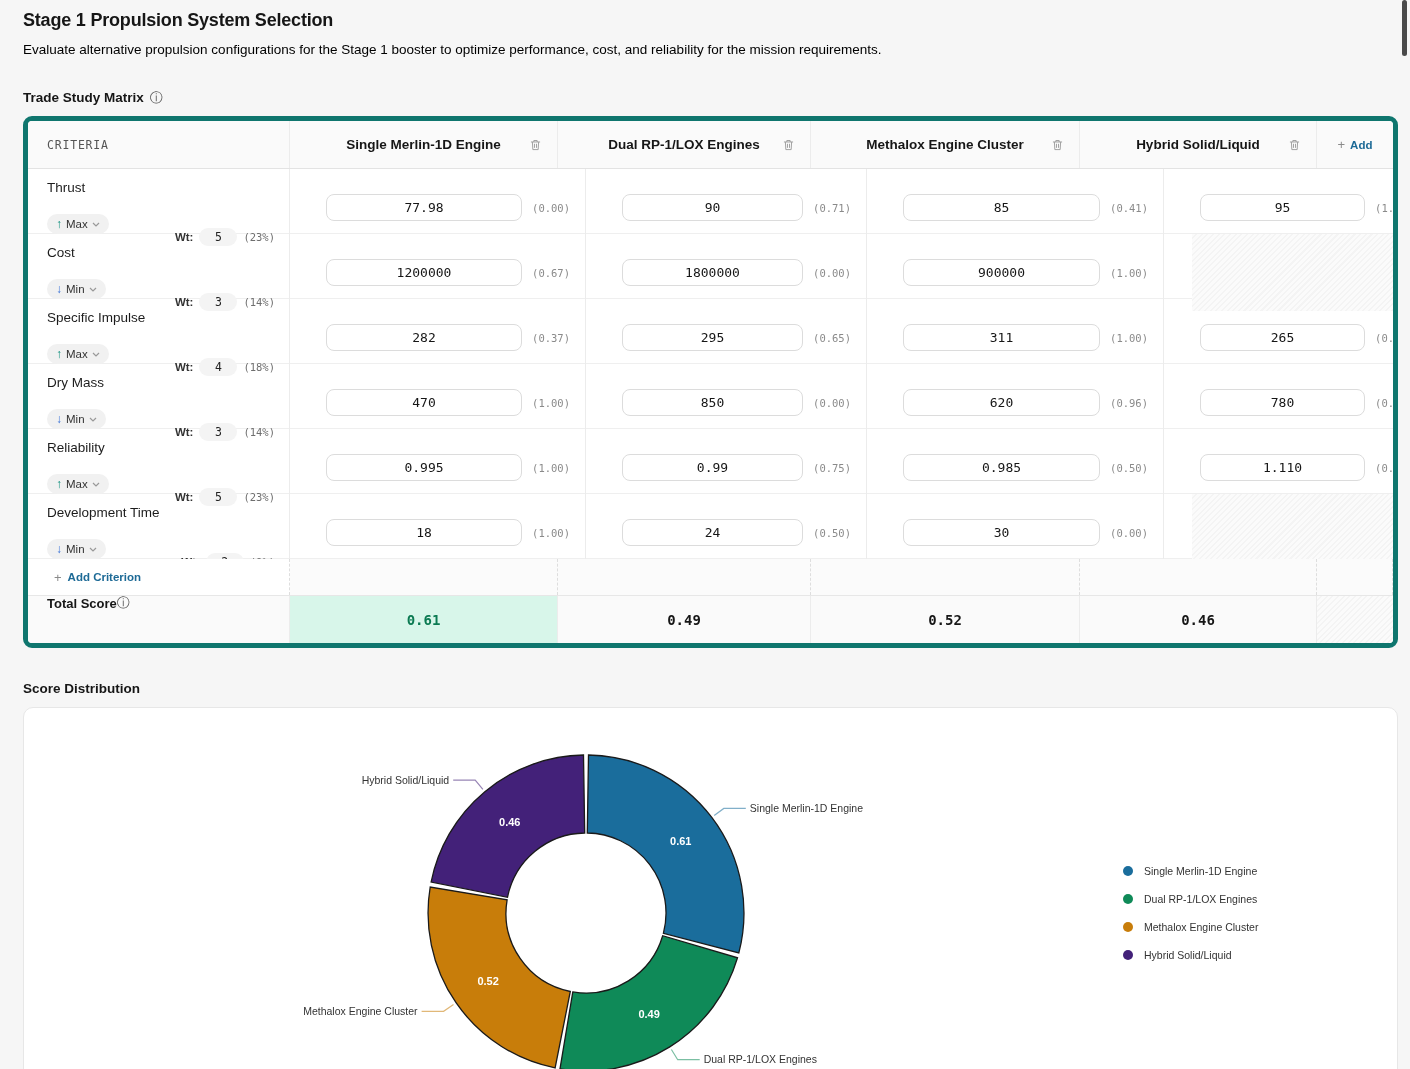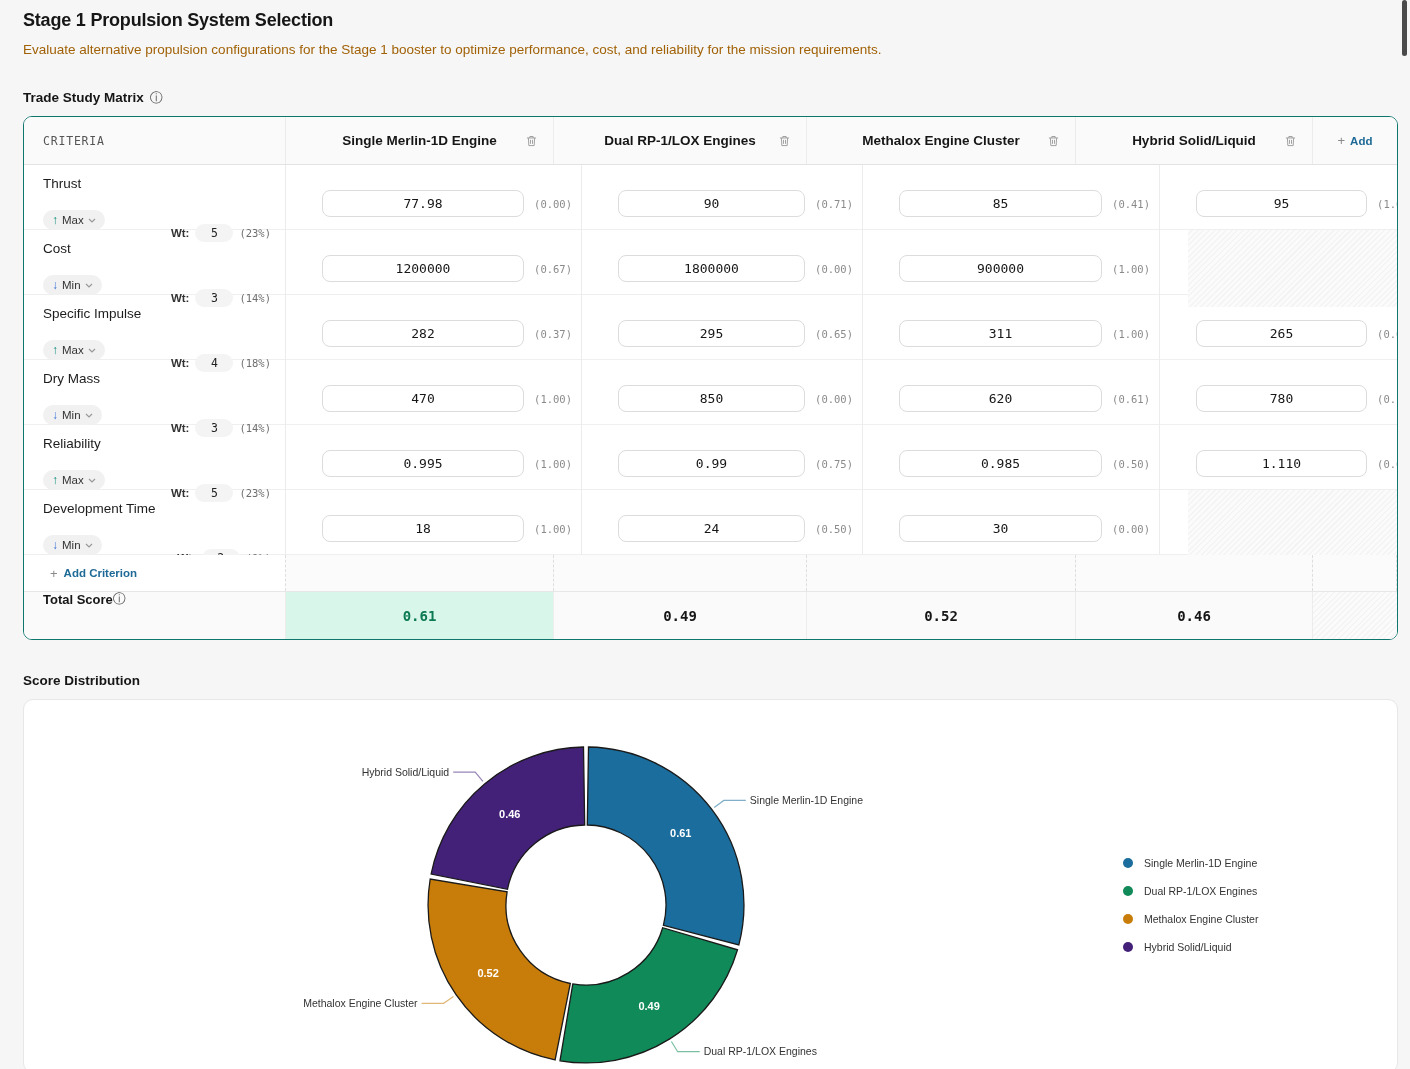--- a/index.html
+++ b/index.html
@@ -4,27 +4,27 @@
 <style>
   * { margin:0; padding:0; box-sizing:border-box; }
   html,body { width:1410px; height:1069px; overflow:hidden; background:#f6f6f6;
     font-family:"Liberation Sans", sans-serif; color:#161616; }
   .mono { font-family:"DejaVu Sans Mono", monospace; }
 
   .page { padding:10px 0 0 23px; position:relative; }
   .scrollbar { position:absolute; right:3px; top:0; width:5px; height:56px; background:#4a4a4a; border-radius:3px; }
 
   .page-title { font-size:18px; font-weight:bold; letter-spacing:-0.2px; }
-  .page-desc { font-size:13.5px; color:#a16207; margin-top:11px; }
+  .page-desc { font-size:13.5px; color:#000000; margin-top:11px; }
 
   .section-head { display:flex; align-items:center; gap:6px; margin-top:33px; font-size:13.5px; font-weight:bold; }
   .info-icon { color:#555; font-size:13px; font-weight:normal; line-height:1; }
 
   
-  .matrix-card { margin-top:11px; width:1375px; background:#fff; border:1px solid #0f766e; border-radius:9px; overflow:hidden; }
+  .matrix-card { margin-top:11px; width:1375px; background:#fff; border:5px solid #0f766e; border-radius:9px; overflow:hidden; }
   .t-head, .t-row, .t-total, .t-addrow { display:grid; grid-template-columns:262px 268px 253px 269px 237px 1fr; }
   .cell { border-right:1px solid #ececec; }
   .cell:last-child { border-right:none; }
 
   .t-head { background:#fafafa; border-bottom:1px solid #e3e3e3; height:48px; }
   .crit-h { display:flex; align-items:center; padding-left:19px; font-size:11.5px; letter-spacing:0.8px; color:#555; }
   .opt-h { position:relative; display:flex; align-items:center; justify-content:center; font-size:13.5px; font-weight:bold; }
   .trash-btn { position:absolute; right:16px; top:50%; transform:translateY(-50%); display:flex; cursor:pointer; }
   .add-h { display:flex; align-items:center; justify-content:center; gap:5px; font-size:11.5px; font-weight:bold; color:#1d6a96; cursor:pointer; }
   .plus { color:#8a8a8a; font-weight:normal; font-size:13px; }
@@ -35,21 +35,21 @@
   .crit-ctrls { display:flex; align-items:center; justify-content:space-between; margin-top:7px; }
   .dir-pill { display:inline-flex; align-items:center; gap:4px; background:#f1f1f1; border-radius:999px; padding:3px 9px; font-size:11.5px; color:#333; cursor:pointer; }
   .arrow { font-size:12px; font-weight:bold; }
   .arrow.up { color:#0e8f7c; }
   .arrow.down { color:#3d74d8; }
   .wt-wrap { display:inline-flex; align-items:center; gap:6px;margin-top:26px; }
   .wt-label { font-size:11.5px; font-weight:bold; color:#333; }
   .wt-pill { background:#f4f4f4; border-radius:999px; min-width:38px; text-align:center; padding:2px 8px; font-size:11.5px; font-family:"DejaVu Sans Mono", monospace; color:#222; cursor:text; }
   .wt-pct { font-size:10.5px; color:#6e6e6e; font-family:"DejaVu Sans Mono", monospace; }
 
-  .val { display:flex; align-items:center; padding:0 9px 0 8px; }
+  .val { display:flex; align-items:center; padding:0 15px 0 8px; }
   .vbox { flex:1; height:27px; line-height:25px; border:1px solid #dcdcdc; border-radius:8px; background:#fff; text-align:center; font-size:13px; font-family:"DejaVu Sans Mono", monospace; color:#161616; cursor:text; }
   .nscore { width:48px; text-align:right; font-size:10.5px; color:#8a8a8a; font-family:"DejaVu Sans Mono", monospace; }
 
   .hatch { background:repeating-linear-gradient(135deg, #fbfbfb 0 2.5px, #f4f4f4 2.5px 4px); }
 
   .t-addrow { height:37px; border-bottom:1px solid #e7e7e7; }
   .t-addrow .cell { border-right:1px dashed #dedede; }
   .addcrit { display:flex; align-items:center; gap:6px; padding-left:26px; font-size:11.5px; font-weight:bold; color:#1d6a96; cursor:pointer; background:#fff; }
   .addrow-rest { background:#fbfbfb; }
 
@@ -248,21 +248,21 @@
      <div class="cell val">
           <span class="vbox">470</span>
           <span class="nscore">(1.00)</span>
         </div>
           <div class="cell val">
           <span class="vbox">850</span>
           <span class="nscore">(0.00)</span>
         </div>
           <div class="cell val">
           <span class="vbox">620</span>
-          <span class="nscore">(0.61)</span>
+          <span class="nscore">(0.96)</span>
         </div>
           <div class="cell val">
           <span class="vbox">780</span>
           <span class="nscore">(0.18)</span>
         </div>
      <div class="cell hatch"></div>
    </div>
         <div class="t-row">
      <div class="cell crit">
        <div class="crit-name">Reliability</div>

